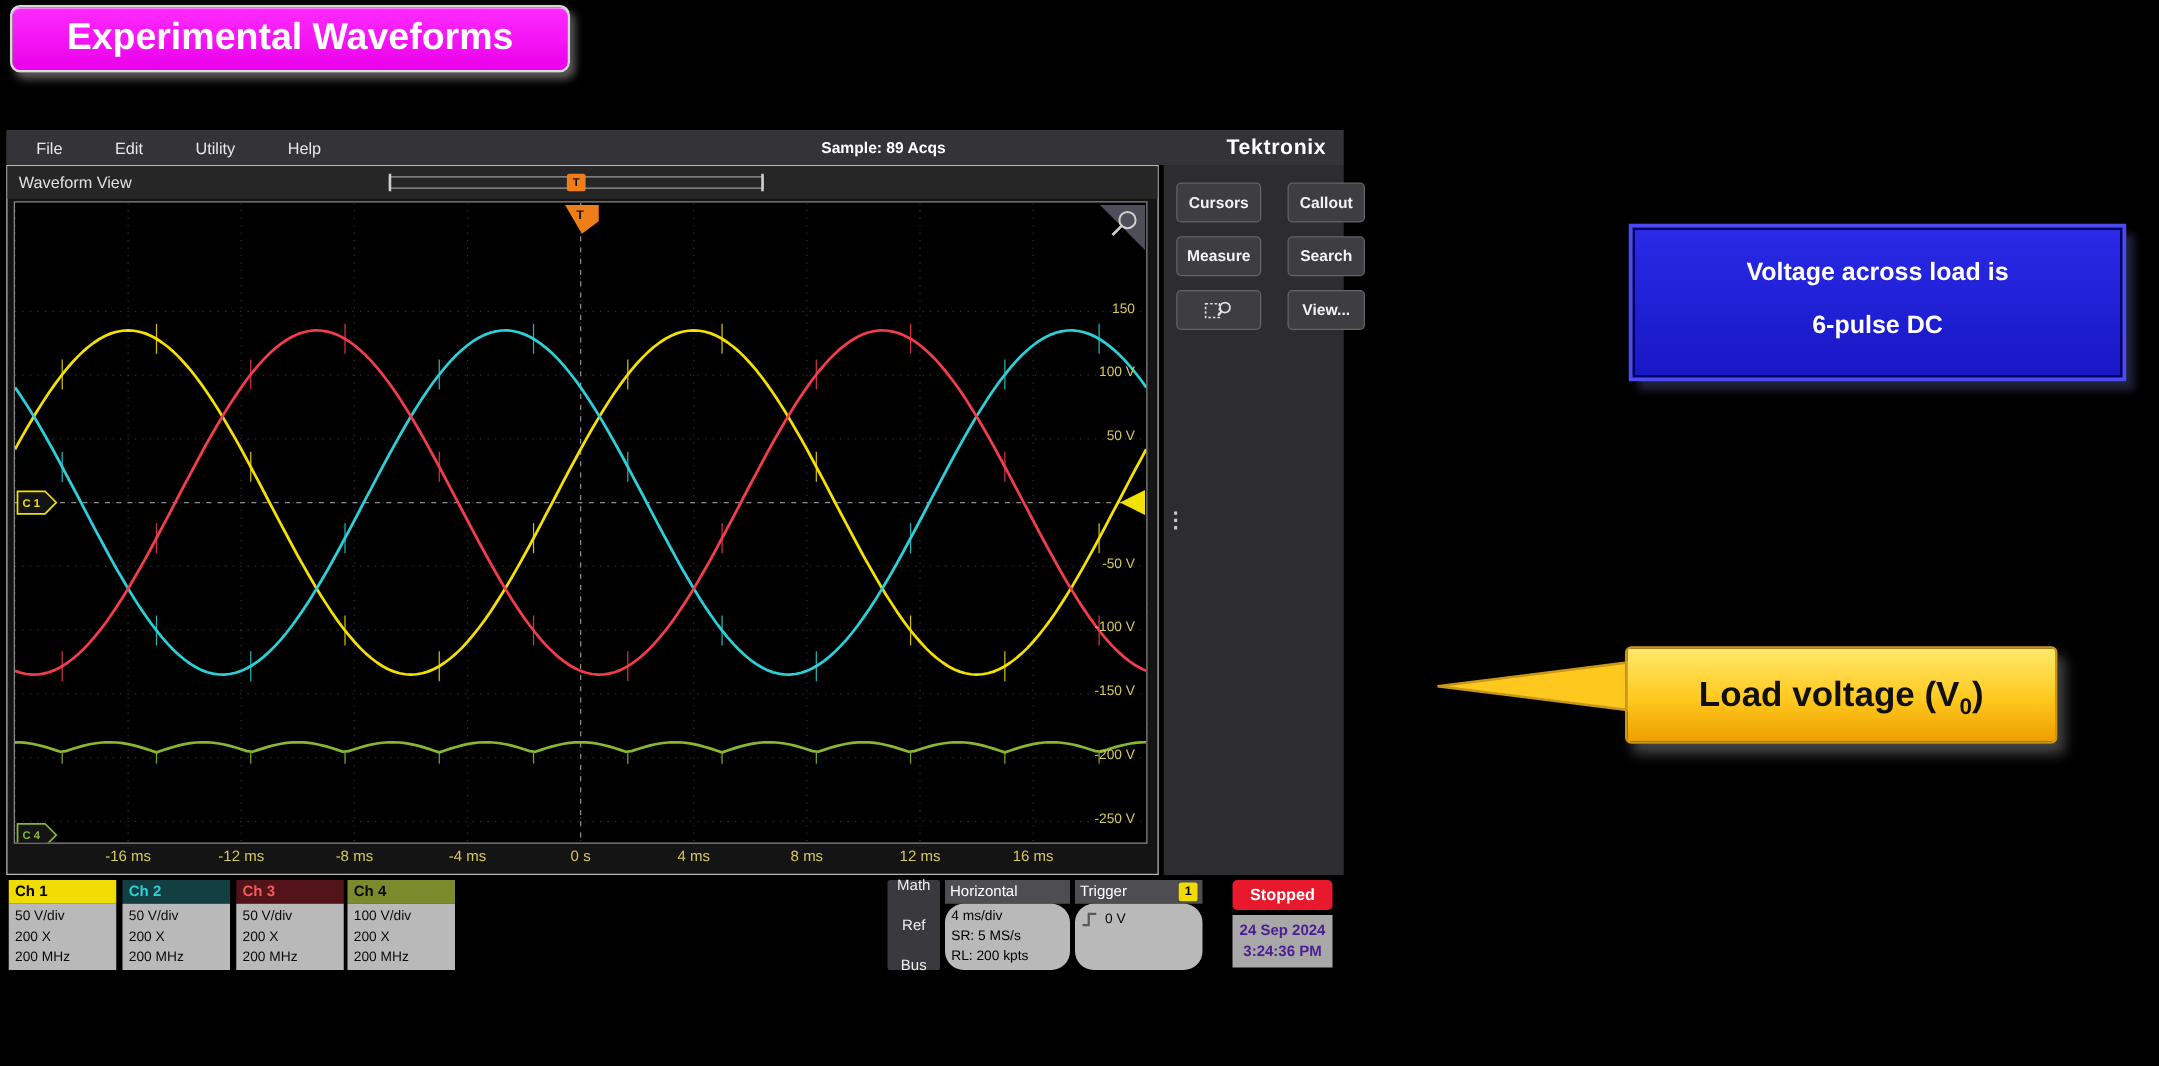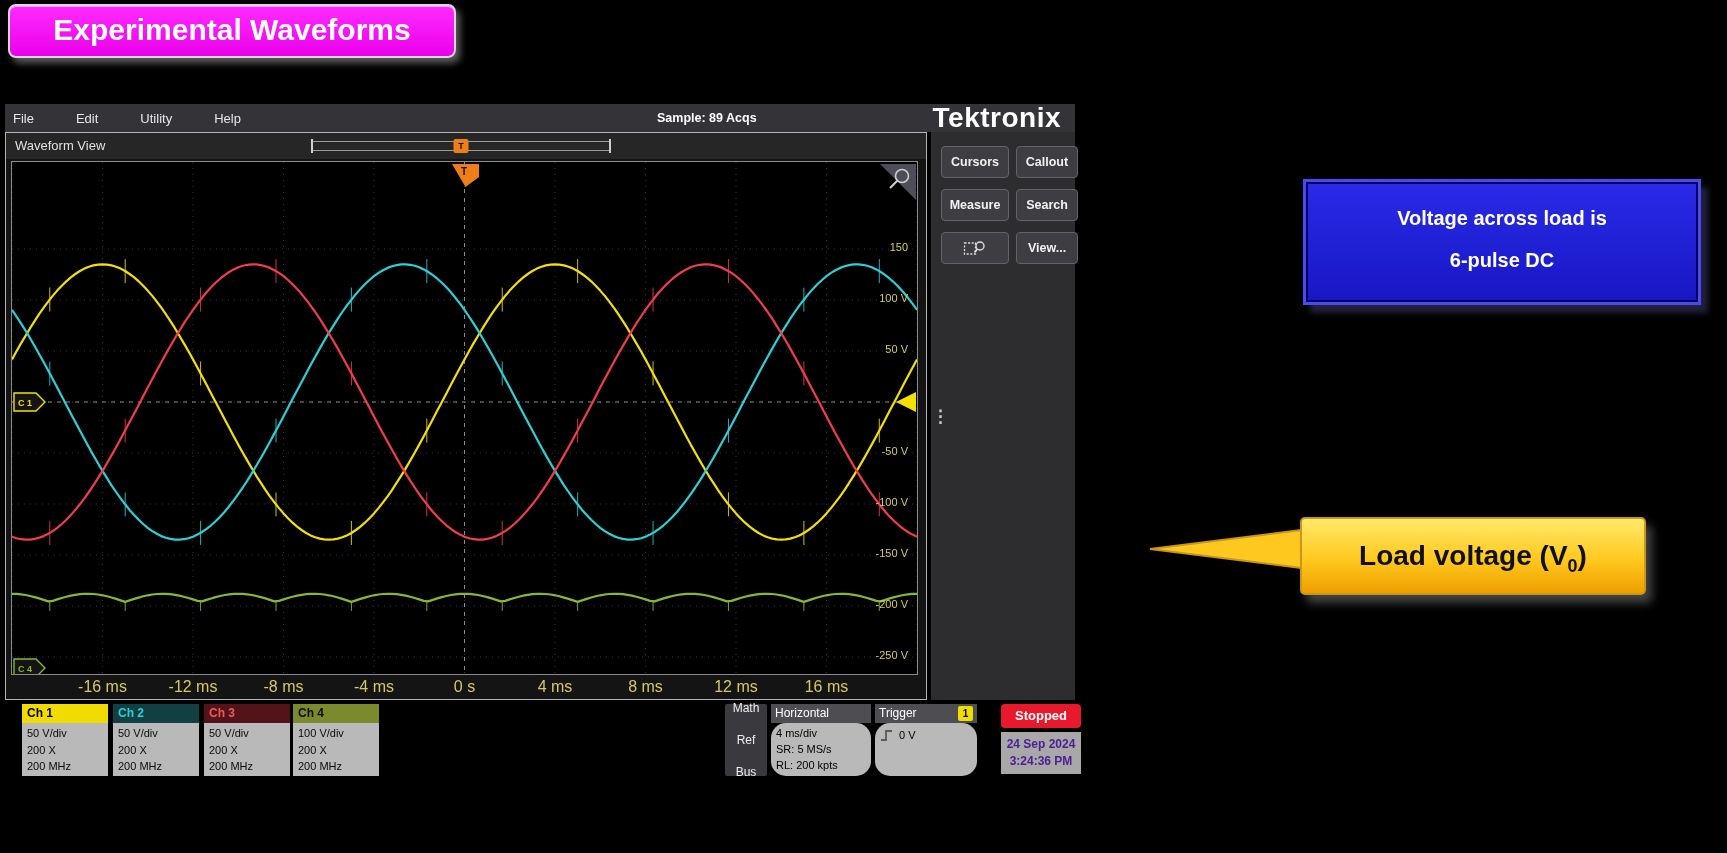--- a/index.html
+++ b/index.html
@@ -19,50 +19,50 @@
   .callout { position:absolute; left:1300px; top:517px; width:346px; height:78px;
     background:linear-gradient(180deg,#ffe96a 0%,#ffc81e 55%,#ee9f00 100%);
     border:2px solid #c9971a; border-radius:5px;
     box-shadow:6px 8px 10px rgba(150,150,150,.45);
     color:#101010; font-size:28px; font-weight:bold; text-align:center; line-height:74px; }
   .callout sub { font-size:18px; }
   .tail-svg { position:absolute; left:0; top:0; width:1727px; height:853px; pointer-events:none; }
 
   
   .scope { position:absolute; left:5px; top:104px; width:1070px; height:678px; background:#000; }
-  .menubar { position:relative; height:28px; background:#333338; display:flex; align-items:center; gap:42px; padding-left:8px; }
+  .menubar { position:relative; height:28px; background:#333338; display:flex; align-items:center; gap:42px; padding-left:24px; }
   .menu-item { color:#e8e8e8; font-size:13px; cursor:default; }
   .sample { position:absolute; left:652px; color:#fff; font-size:12.5px; font-weight:600; }
-  .brand { position:absolute; right:14px; color:#fff; font-size:28px; font-weight:bold; letter-spacing:.5px; }
+  .brand { position:absolute; right:14px; color:#fff; font-size:17px; font-weight:bold; letter-spacing:.5px; }
 
   .scope-body { display:flex; height:568px; }
   .waveform-panel { position:relative; width:922px; height:568px; border:1px solid #b5b5b5; background:#141414; }
   .wf-header { position:relative; height:26px; background:#262626; }
   .wf-title { position:absolute; left:9px; top:5px; color:#e0e0e0; font-size:13px; }
   .pan-bar { position:absolute; left:305px; top:8px; width:300px; height:10px; border:1px solid #9a9a9a; }
   .pan-bar::before, .pan-bar::after { content:""; position:absolute; top:-3px; width:2px; height:14px; background:#cfcfcf; }
   .pan-bar::before { left:-1px; } .pan-bar::after { right:-1px; }
   .pan-t { position:absolute; left:50%; top:50%; transform:translate(-50%,-50%); width:15px; height:14px;
     background:#ee7e18; border-radius:2px; color:#111; font-size:9px; font-weight:bold; text-align:center; line-height:14px; z-index:2; }
 
   .graticule { position:relative; margin-left:5px; margin-top:2px; width:905px; height:512px; border:1px solid #8a8a8a; background:#000; box-sizing:content-box; }
   .graticule svg { display:block; width:905px; height:512px; }
   svg text { font-family:"Liberation Sans", sans-serif; }
   .vlab { position:absolute; right:9px; color:#d6ca5e; font-size:11px; }
   .t-axis { position:relative; margin-left:6px; width:905px; height:20px; }
-  .tlab { position:absolute; top:3px; transform:translateX(-50%); color:#d6ca5e; font-size:16px; white-space:nowrap; }
+  .tlab { position:absolute; top:3px; transform:translateX(-50%); color:#d6ca5e; font-size:12px; white-space:nowrap; }
 
   .right-panel { position:relative; width:144px; height:568px; margin-left:4px; background:#2d2d30; }
   .grip { position:absolute; left:1px; top:50%; transform:translateY(-50%); color:#c8c8c8; font-size:17px; font-weight:bold; }
-  .pbtn-grid { display:grid; grid-template-columns:68px 62px; gap:11px 7px; padding:14px 0 0 10px; }
+  .pbtn-grid { display:grid; grid-template-columns:68px 62px; gap:11px 21px; padding:14px 0 0 10px; }
   .pbtn { height:32px; background:#3d3d42; border:1px solid #636369; border-radius:4px; color:#f2f2f2;
     font-family:"Liberation Sans", sans-serif; font-size:12.5px; font-weight:600; cursor:pointer;
     display:flex; align-items:center; justify-content:center; }
 
-  .bottom-bar { position:relative; height:82px; background:#000;margin-left:15px; }
+  .bottom-bar { position:relative; height:82px; background:#000; }
   .ch-badge { position:absolute; top:4px; width:86px; }
   .ch-head { height:19px; line-height:19px; padding-left:5px; font-size:12px; font-weight:bold; }
   .ch1-h { background:#f0dc00; color:#000; }
   .ch2-h { background:#123f42; color:#2bd0d8; }
   .ch3-h { background:#521419; color:#f25a5a; }
   .ch4-h { background:#7a8a2d; color:#0c0c0c; }
   .ch-vals { height:53px; background:#b9b9b9; color:#0a0a0a; font-size:11px; line-height:16.5px; padding:2px 0 0 5px; }
   .mrb { position:absolute; left:705px; top:4px; width:42px; height:72px; background:#3a3a3e; border-radius:2px;
     color:#eee; font-size:12px; display:flex; flex-direction:column; align-items:center; justify-content:center; gap:18px; cursor:pointer; }
   .gray-badge { position:absolute; top:4px; }

